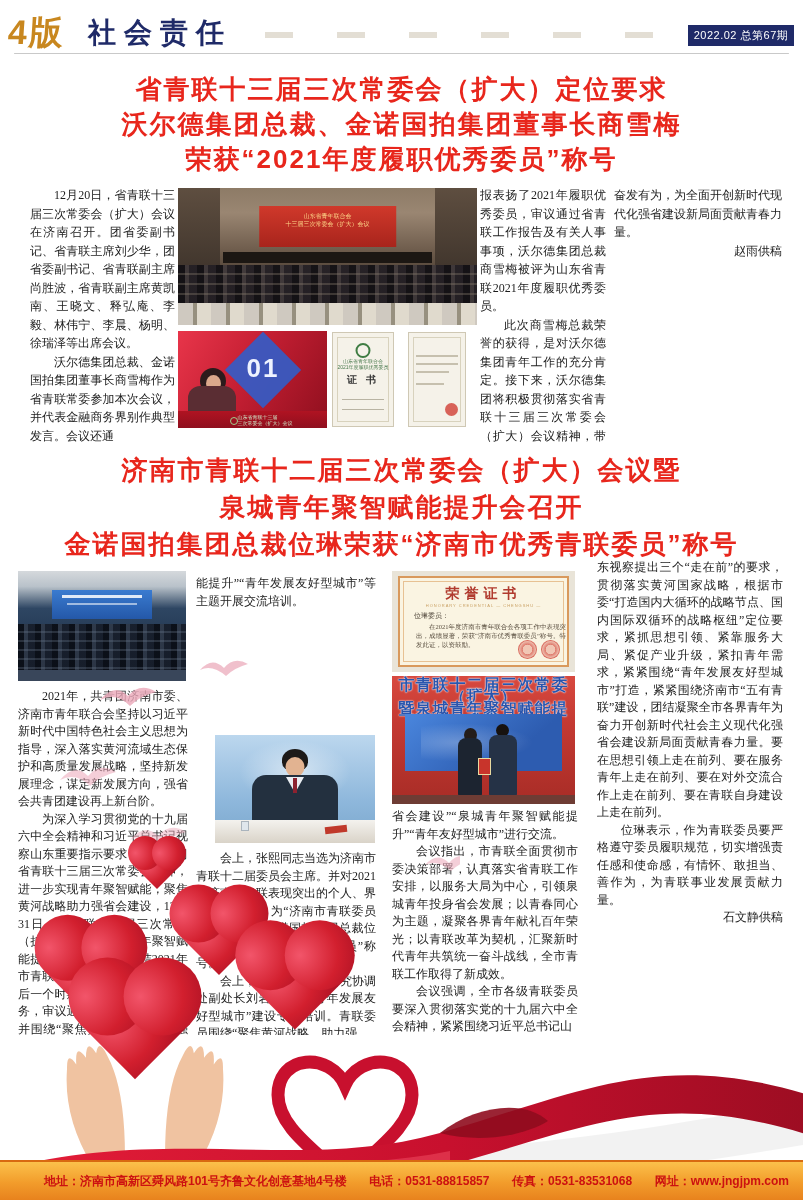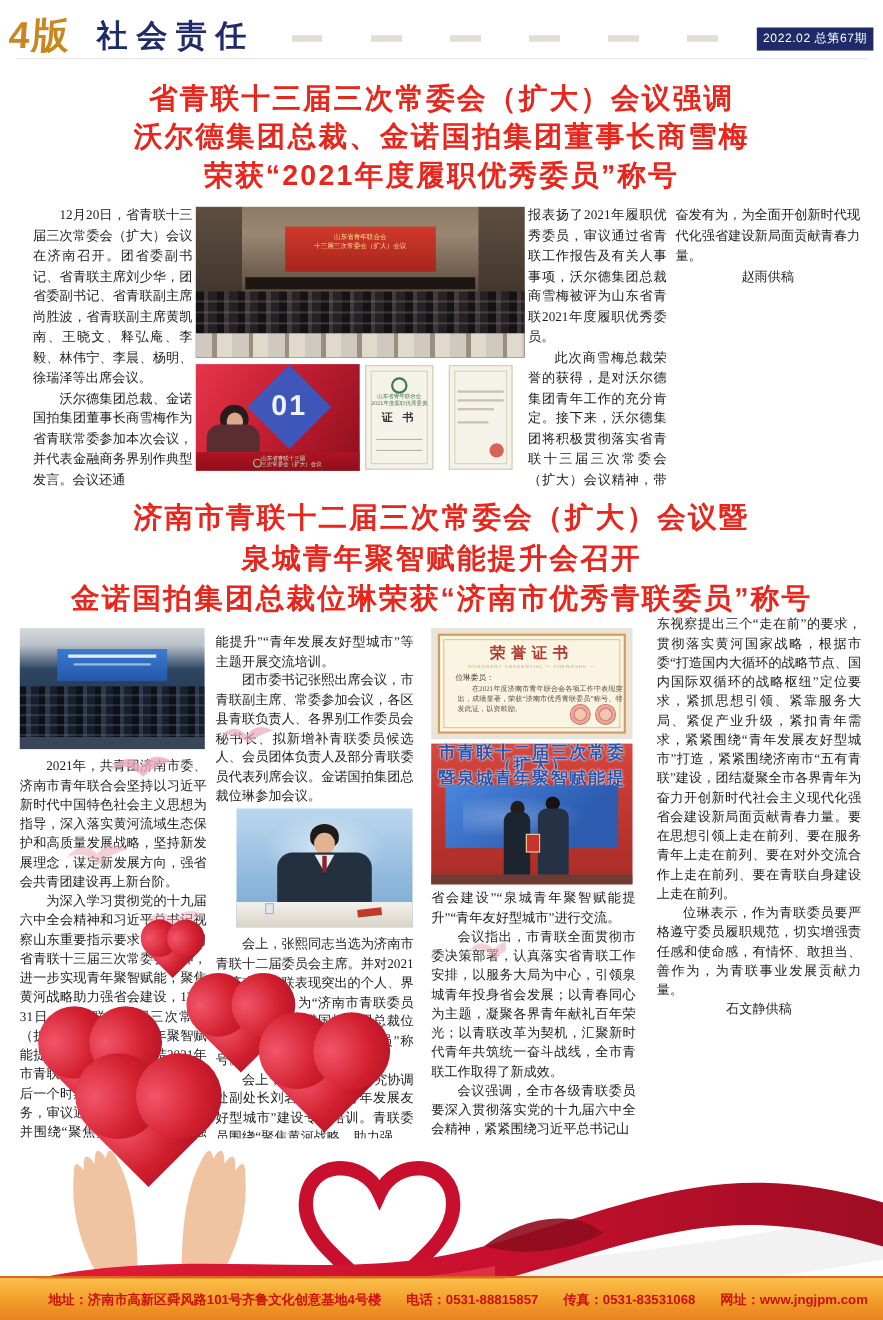--- a/index.html
+++ b/index.html
@@ -39,21 +39,21 @@
   .headline.a2 { top:452px; font-size:26px; line-height:37px; letter-spacing:2px; }
   
   .col {
     position:absolute; text-align:justify; color:#1c1c1c;
     font-family:"Liberation Serif","DejaVu Serif",serif;
   }
   .a1col { font-size:12px; line-height:18.5px; }
   .a2col { font-size:12px; line-height:17.5px; }
   .col p { margin:0; text-indent:2em; }
   .col p.cont { text-indent:0; }
-  .byline { text-align:center; margin-top:16px; text-indent:0 !important; }
+  .byline { text-align:right; margin-top:16px; text-indent:0 !important; }
   
   .photo { position:absolute; overflow:hidden; z-index:1; }
   
   .hall { background:linear-gradient(180deg,#8d7b66 0%,#9a8672 18%,#6f5d4d 45%,#41362c 72%,#27211b 100%); }
   .hall .wallL,.hall .wallR { position:absolute; top:0; width:14%; height:70%;
     background:linear-gradient(180deg,#5e4e40,#3b3129); }
   .hall .wallL{left:0;} .hall .wallR{right:0;}
   .hall .screen {
     position:absolute; left:50%; top:13%; transform:translateX(-50%);
     width:46%; height:30%; background:linear-gradient(#d0392b,#a8241c);
@@ -199,21 +199,21 @@
 
 <div class="page">
 
   <div class="hdr-edition">4版</div>
   <div class="hdr-section">社会责任</div>
   <div class="hdr-dashes"></div>
   <div class="hdr-issue">2022.02 总第67期</div>
   <div class="hdr-rule"></div>
 
   <h1 class="headline a1" style="margin:0;">
-    <span>省青联十三届三次常委会（扩大）会议强调</span>
+    <span>省青联十三届三次常委会（扩大）定位要求</span>
     <span>沃尔德集团总裁、金诺国拍集团董事长商雪梅</span>
     <span>荣获“2021年度履职优秀委员”称号</span>
   </h1>
 
   <div class="col a1col" style="left:30px; top:186px; width:145px;">
     <p>12月20日，省青联十三届三次常委会（扩大）会议在济南召开。团省委副书记、省青联主席刘少华，团省委副书记、省青联副主席尚胜波，省青联副主席黄凯南、王晓文、释弘庵、李毅、林伟宁、李晨、杨明、徐瑞泽等出席会议。</p>
     <p>沃尔德集团总裁、金诺国拍集团董事长商雪梅作为省青联常委参加本次会议，并代表金融商务界别作典型发言。会议还通</p>
   </div>
 
   <div class="photo hall" style="left:178px; top:188px; width:299px; height:137px;">
@@ -288,21 +288,20 @@
     <div class="floor"></div>
   </div>
 
   <div class="col a2col" style="left:18px; top:688px; width:170px; height:350px; overflow:hidden;">
     <p>2021年，共青团济南市委、济南市青年联合会坚持以习近平新时代中国特色社会主义思想为指导，深入落实黄河流域生态保护和高质量发展战略，坚持新发展理念，谋定新发展方向，强省会共青团建设再上新台阶。</p>
     <p>为深入学习贯彻党的十九届六中全会精神和习近平总书记视察山东重要指示要求，传达学习省青联十三届三次常委会精神，进一步实现青年聚智赋能，聚焦黄河战略助力强省会建设，12月31日，市青联十二届三次常委（扩大）会议暨泉城青年聚智赋能提升会召开。会议总结2021年市青联工作，研究部署当前和今后一个时期全市青联重点工作任务，审议通过市青联有关决定，并围绕“聚焦黄河战略　助力强省会建设”“泉城青年聚智</p>
   </div>
 
   <div class="col a2col" style="left:196px; top:575px; width:180px; height:158px; overflow:hidden;">
     <p class="cont">能提升”“青年发展友好型城市”等主题开展交流培训。</p>
-    <p>团市委书记张熙出席会议，市青联副主席、常委参加会议，各区县青联负责人、各界别工作委员会秘书长、拟新增补青联委员候选人、会员团体负责人及部分青联委员代表列席会议。金诺国拍集团总裁位琳参加会议。</p>
   </div>
 
   <div class="photo deskman" style="left:215px; top:735px; width:160px; height:108px;">
     <div class="glow"></div>
     <div class="hair"></div>
     <div class="face"></div>
     <div class="suit"></div>
     <div class="shirt"></div>
     <div class="tie"></div>
     <div class="desk"></div>

